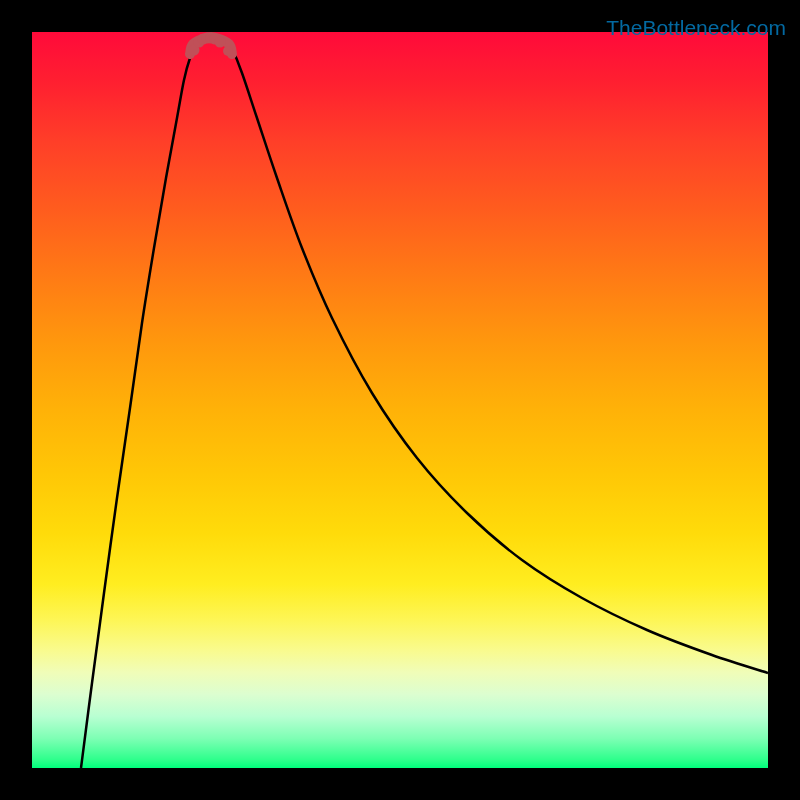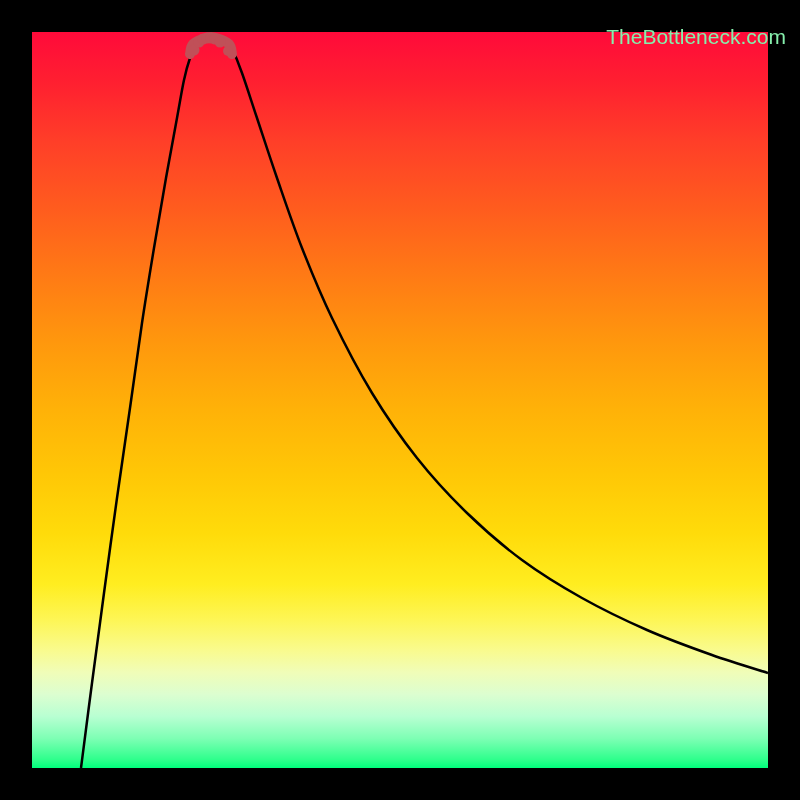--- a/index.html
+++ b/index.html
@@ -9,25 +9,25 @@
     }
     body {
       width: 800px;
       height: 800px;
       background: #000;
       position: relative;
       overflow: hidden;
     }
     .watermark {
       position: absolute;
-      top: 25px;
+      top: 16px;
       right: 14px;
       font-family: Arial, sans-serif;
       font-size: 21px;
-      color: #86efac;
+      color: #0369a1;
       z-index: 10;
     }
     .frame {
       position: absolute;
       top: 32px;
       left: 32px;
       width: 736px;
       height: 736px;
       background: #000;
     }

